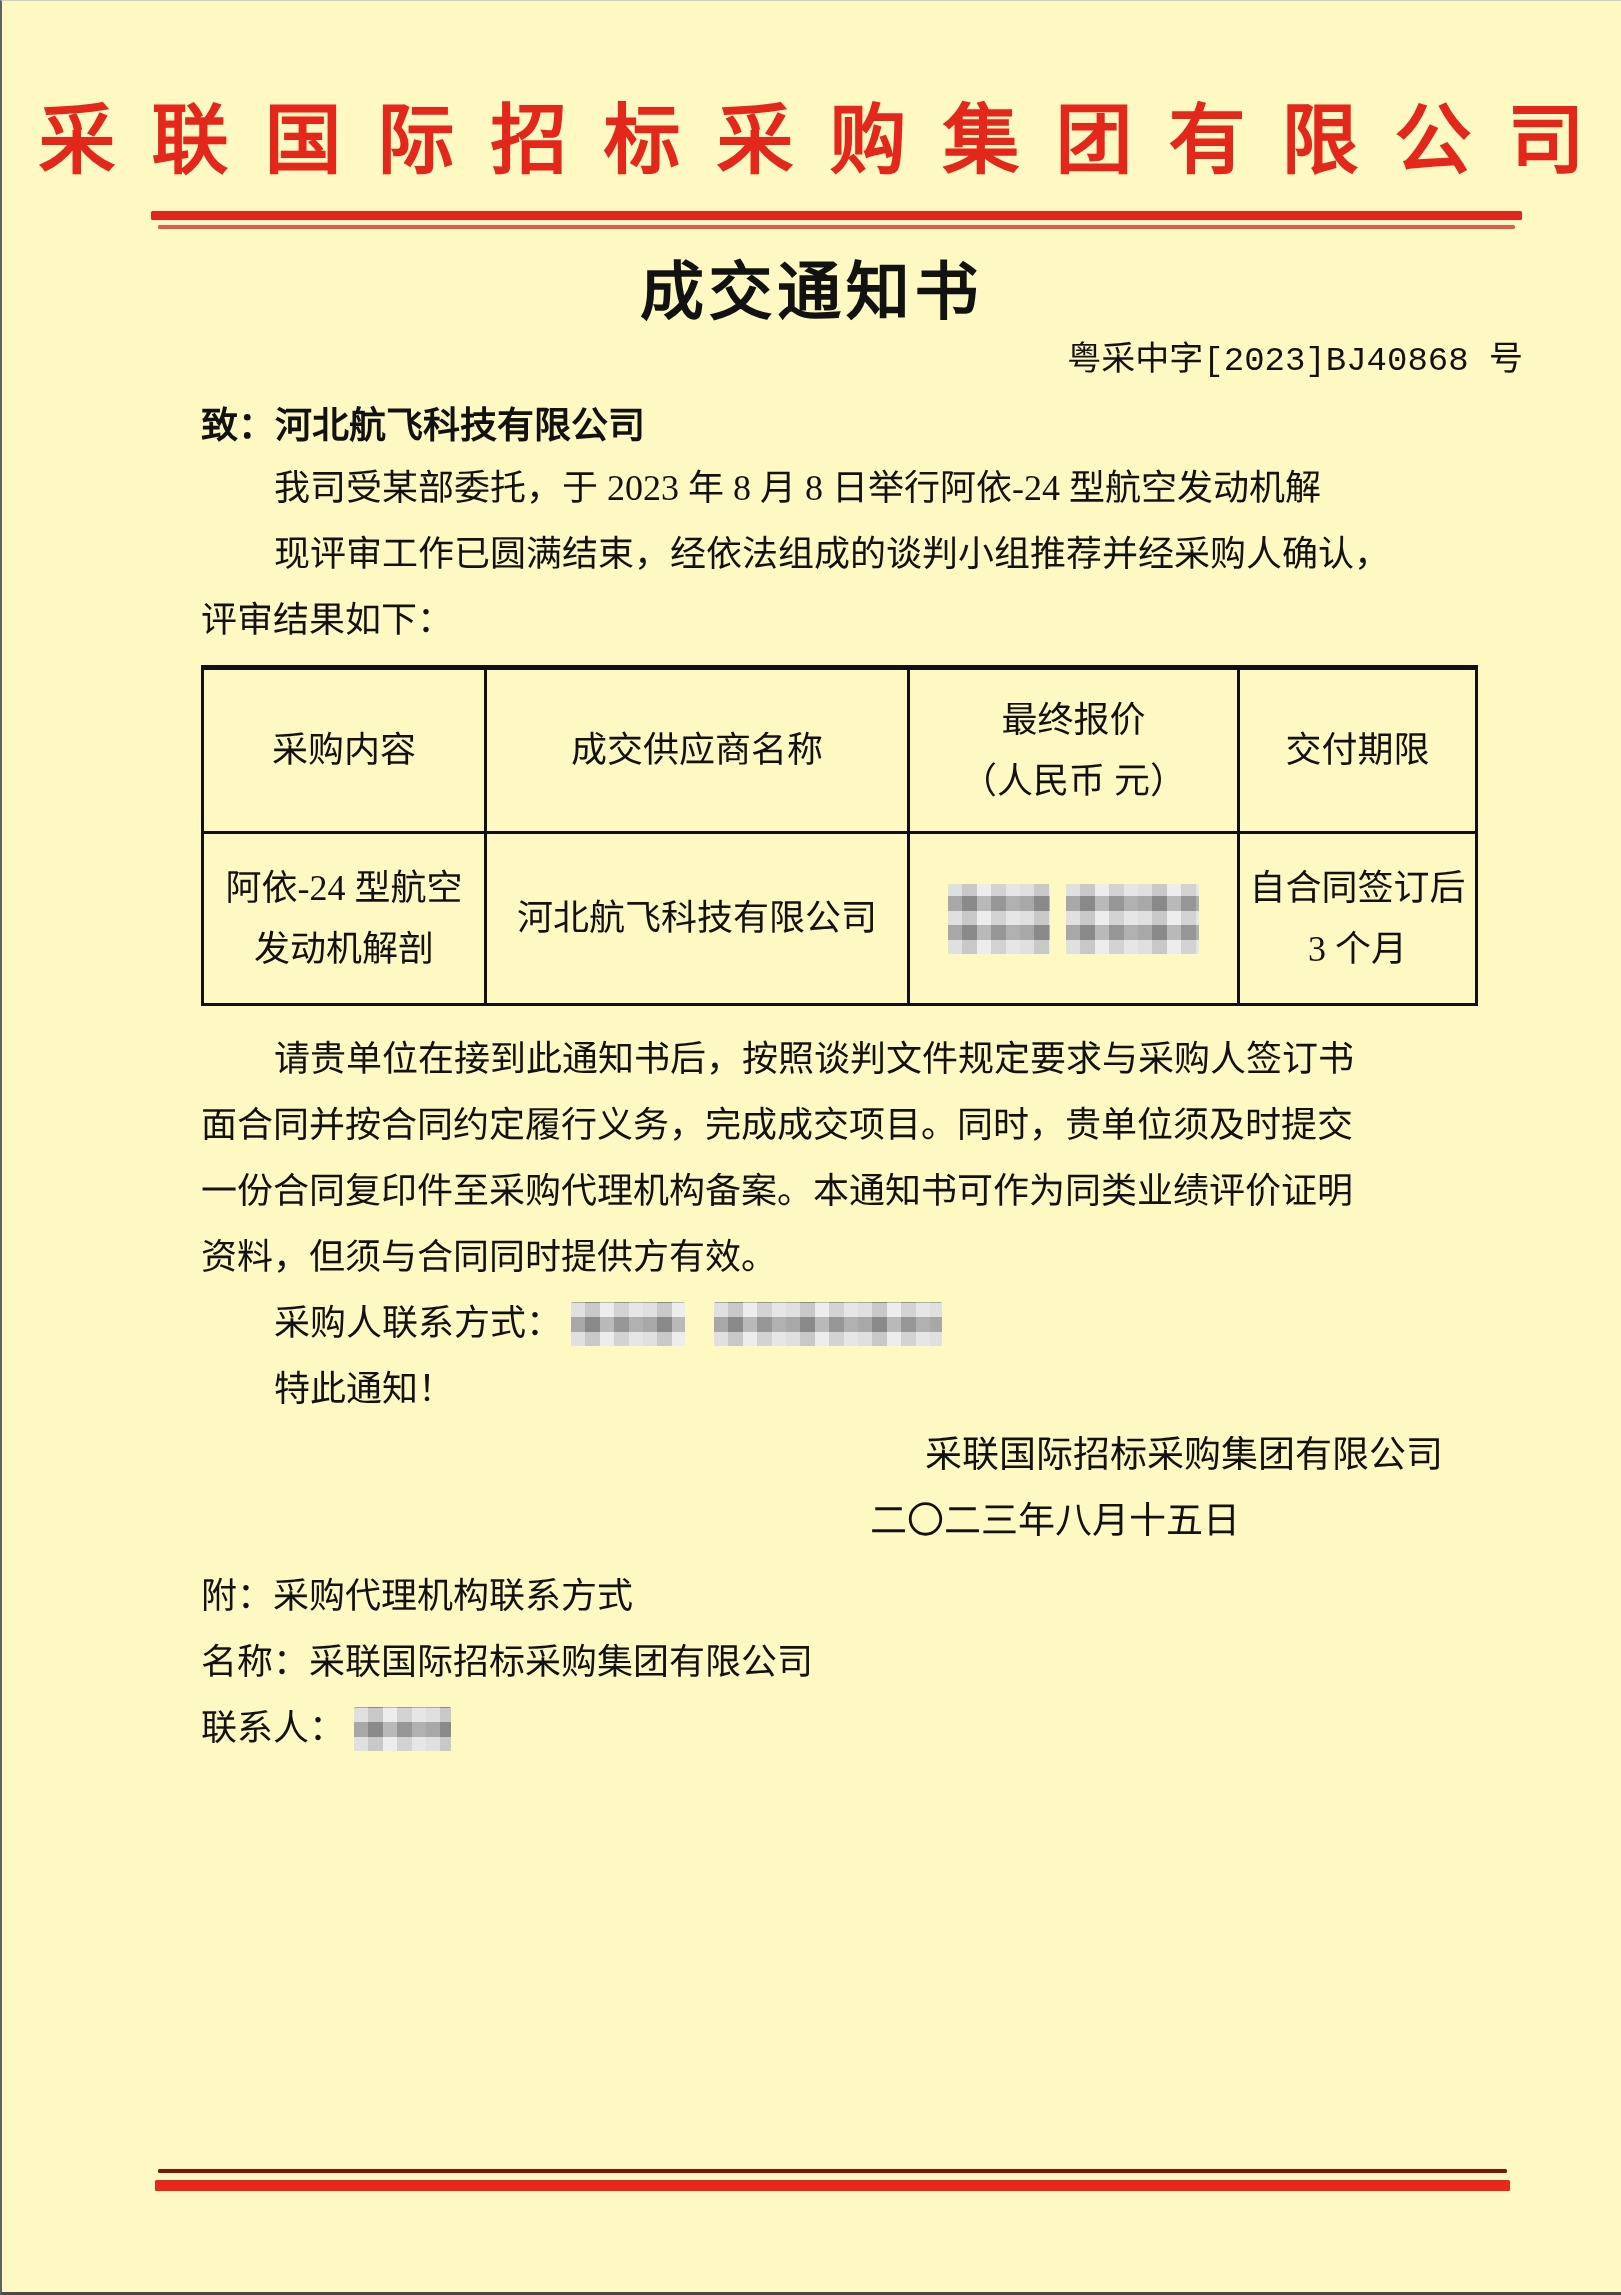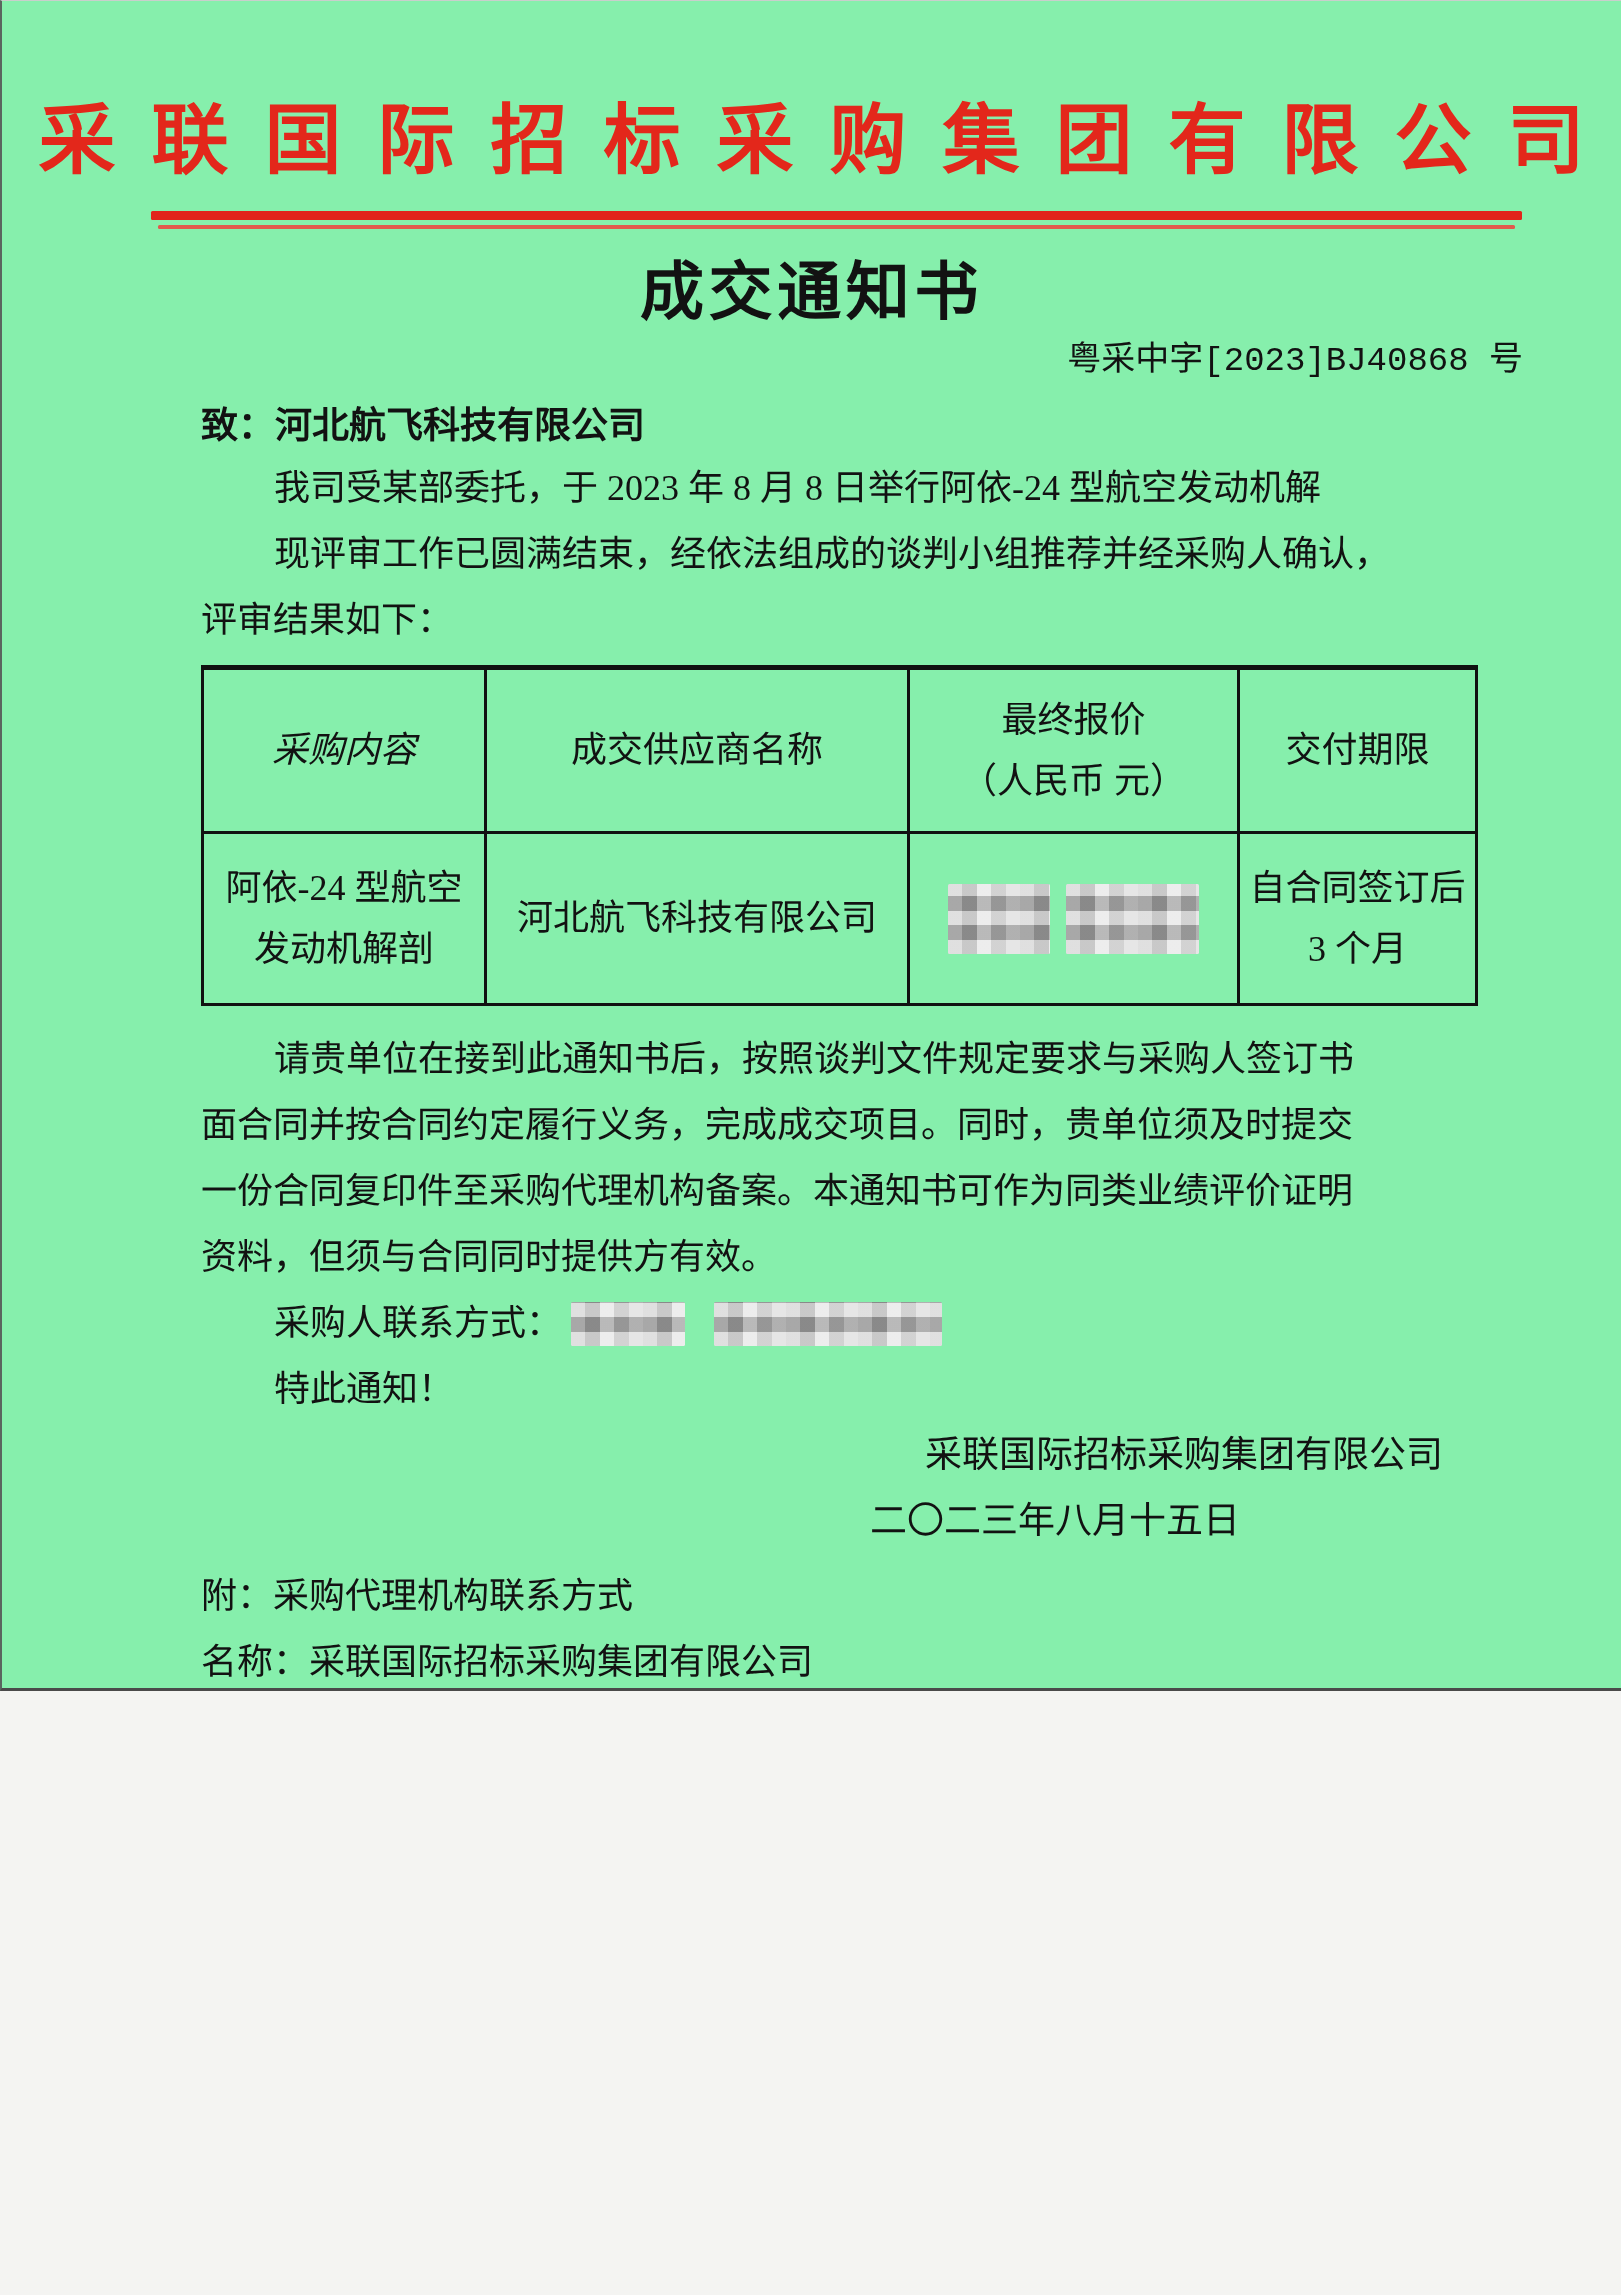--- a/index.html
+++ b/index.html
@@ -1,20 +1,20 @@
 <!DOCTYPE html>
 <html lang="zh-CN" style="font-size:12px"><head>
 <meta charset="utf-8">
 <style>
   html,body{margin:0;padding:0;background:#f4f4f2;}
   .page{
     position:relative;
-    width:1621px;height:1691px;
+    width:1621px;height:2295px;
     margin:0 auto;
-    background:#86efac;
+    background:#fef9c3;
     border-left:2.3px solid #5a655f;
     border-bottom:3px solid #4a4a4a;
     border-top:0.8px solid #c9cfcc;
     box-sizing:border-box;
     overflow:hidden;
     font-family:"Liberation Serif","DejaVu Serif",serif;
     color:#121212;
   }
   .letterhead{
     padding-top:90px;
@@ -68,21 +68,21 @@
   table.award td{
     border:3px solid #111;
     text-align:center;
     vertical-align:middle;
     font-size:36px;
     line-height:61px;
     padding:0;
   }
   table.award tr.hdr td{height:161px;border-top-width:5.3px;}
   table.award tr.datarow td{height:169px;}
-  .col-content{width:280px;font-style:italic;}
+  .col-content{width:280px;}
   .col-supplier{width:420px;}
   .col-price{width:327px;}
   .col-delivery{width:235px;}
   .mosaic{
     display:inline-block;
     vertical-align:middle;
     background:
       repeating-linear-gradient(0deg, rgba(255,255,255,0.45) 0 14.4px, rgba(90,90,90,0.28) 14.4px 29px),
       repeating-linear-gradient(90deg, #c6c6c6 0 14.4px, #9c9c9c 14.4px 29px, #dedede 29px 43px, #aeaeae 43px 58px, #d2d2d2 58px 72px);
     border-radius:1.5px;

